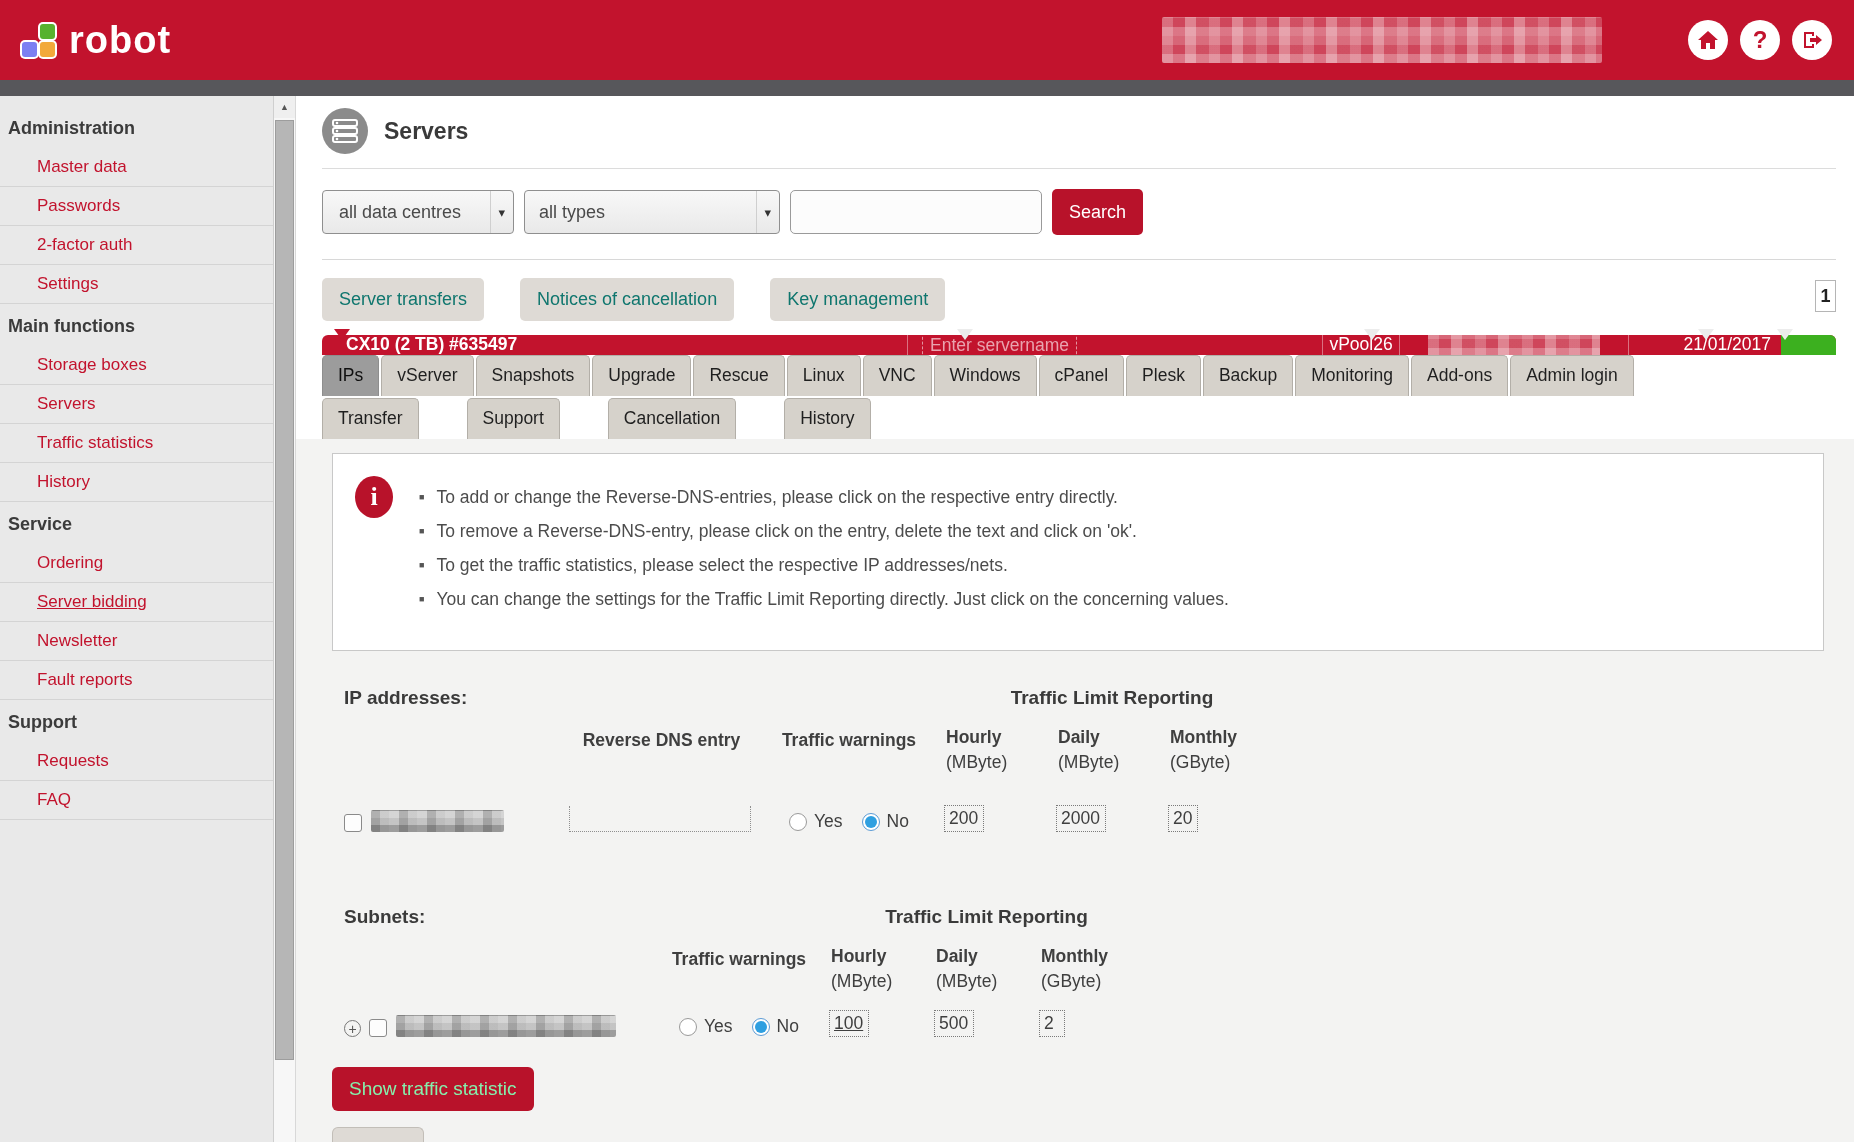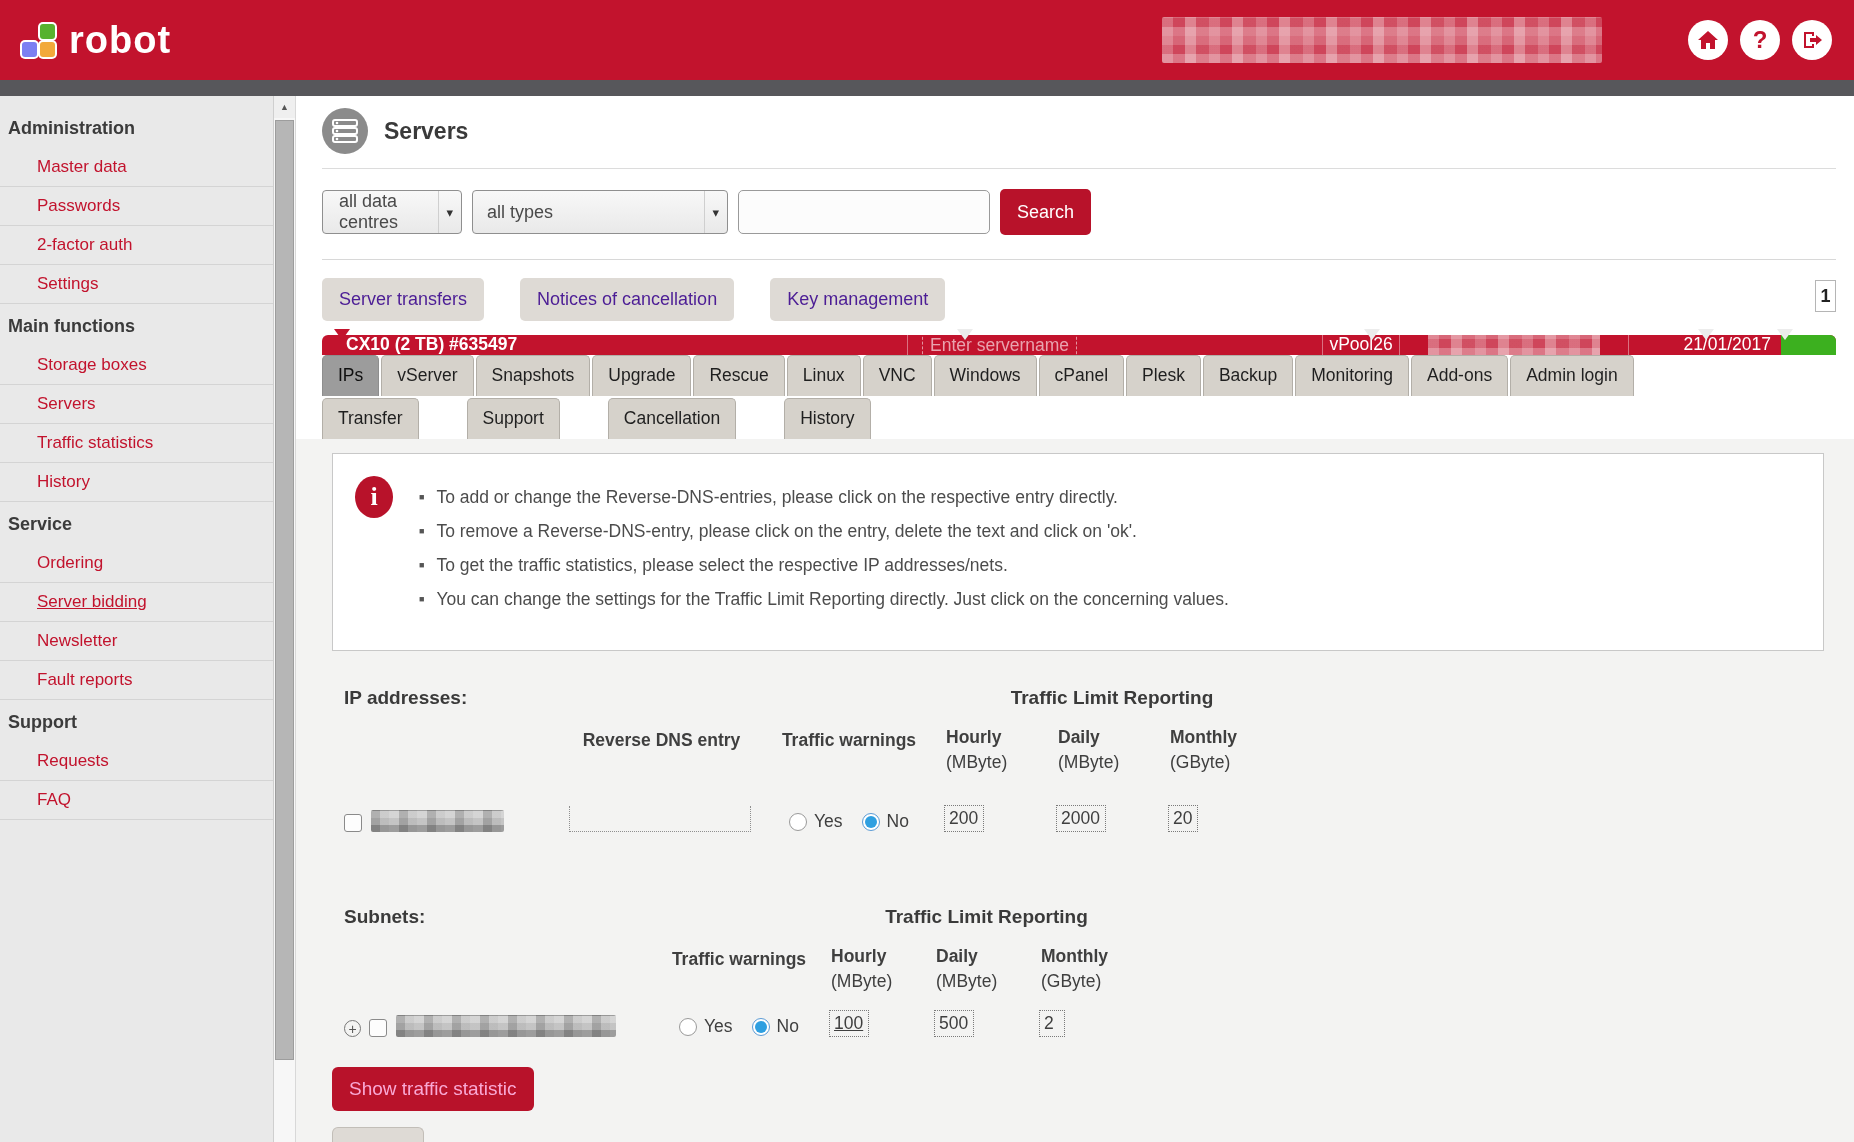--- a/index.html
+++ b/index.html
@@ -48,29 +48,29 @@
   .main { flex:1; background:#fff; padding:0 18px 0 26px; display:flex; flex-direction:column; min-width:0; }
 
   .title-row { margin-top:12px; display:flex; align-items:center; gap:16px; }
   .title-icon { width:46px; height:46px; border-radius:50%; background:#8b8b8b; display:flex; align-items:center; justify-content:center; }
   .page-title { font-size:23px; font-weight:bold; color:#3a3a3a; }
   .hr { border-bottom:1px solid #dcdcdc; margin-top:14px; }
 
   .filter-row { margin-top:20px; display:flex; gap:10px; align-items:center; }
   .select-box { height:44px; background:linear-gradient(#f8f8f8,#e9e9e9); border:1px solid #8f8f8f; border-radius:4px; display:flex; align-items:center; padding:0 8px 0 14px; font-size:18px; color:#4a4a4a; justify-content:space-between; cursor:pointer; }
   .select-box .caret { font-size:13px; color:#333; margin-left:12px; border-left:1px solid #cfcfcf; padding-left:7px; align-self:stretch; display:flex; align-items:center; }
-  .sel-dc { width:140px;padding-left:16px; }
+  .sel-dc { width:192px;padding-left:16px; }
   .sel-type { width:256px; }
   .search-field { width:252px; height:44px; border:1px solid #9a9a9a; border-radius:5px; background:#fcfcfc; font-size:18px; padding:0 10px; font-family:"Liberation Sans",sans-serif; }
   .btn-red { background:#b8122a; color:#fff; border:none; border-radius:5px; height:46px; padding:0 17px; font-size:18px; cursor:pointer; font-family:"Liberation Sans",sans-serif; }
 
   .hr2 { border-bottom:1px solid #d8d8d8; margin-top:24px; }
 
   .actions-row { margin-top:18px; display:flex; gap:36px; position:relative; align-items:center; }
-  .btn-gray { background:#dedad5; border:none; border-radius:5px; padding:11px 17px; font-size:18px; color:#4c1d95; cursor:pointer; font-family:"Liberation Sans",sans-serif; }
+  .btn-gray { background:#dedad5; border:none; border-radius:5px; padding:11px 17px; font-size:18px; color:#0f766e; cursor:pointer; font-family:"Liberation Sans",sans-serif; }
   .page-num { position:absolute; right:0; top:2px; min-width:21px; height:32px; background:#fff; border:1px solid #b5b5b5; display:flex; align-items:center; justify-content:center; font-weight:bold; font-size:18px; color:#222; }
 
   .sort-row { position:relative; height:20px; margin-top:4px; }
   .tri { position:absolute; width:0; height:0; border-left:8px solid transparent; border-right:8px solid transparent; border-top:11px solid #c2132d; top:4px; }
   .tri.red { left:12px; }
   .tri.faint { border-top-color:#ececec; }
   .t2 { left:635px; } .t3 { left:1042px; } .t4 { left:1376px; } .t5 { left:1455px; }
 
   
   .server-bar { height:40px; background:#c2132d; border-radius:6px 6px 0 0; display:flex; align-items:stretch; color:#fff; font-size:17.5px; overflow:hidden; }
@@ -124,21 +124,21 @@
   .redacted-subnet-row { width:220px; height:22px; margin-left:9px; }
   .dns-input { width:182px; height:26px; border:1px dotted #8f8f8f; border-top:none; cursor:text; }
   .radio-pair { display:flex; align-items:center; justify-content:center; gap:7px; width:100%; }
   .radio { width:18px; height:18px; border-radius:50%; border:1px solid #9a9a9a; background:#fff; display:inline-block; position:relative; cursor:pointer; }
   .radio.checked { border-color:#5b9bd5; }
   .radio.checked::after { content:""; position:absolute; left:2px; top:2px; width:12px; height:12px; border-radius:50%; background:#2f9fe0; }
   .radio-label { margin-right:12px; }
   .dotted-val { display:inline-block; border:1px dotted #7a7a7a; padding:2px 5px 2px 4px; min-width:26px; cursor:pointer; }
   .expander { width:17px; height:17px; border-radius:50%; border:1px solid #777; color:#555; font-size:14px; line-height:14px; display:inline-flex; align-items:center; justify-content:center; margin-right:8px; cursor:pointer; flex:0 0 auto; }
 
-  .traffic-btn { margin:30px 0 0 0; background:#b8122a; color:#f9a8d4; border:none; border-radius:6px; padding:11px 17px; font-size:19px; cursor:pointer; font-family:"Liberation Sans",sans-serif; }
+  .traffic-btn { margin:30px 0 0 0; background:#b8122a; color:#86efac; border:none; border-radius:6px; padding:11px 17px; font-size:19px; cursor:pointer; font-family:"Liberation Sans",sans-serif; }
   .next-partial { width:92px; height:15px; background:#dedad5; border:1px solid #c2beb8; border-bottom:none; border-radius:6px 6px 0 0; margin-top:16px; }
 </style>
 </head>
 <body>
 
 <div id="page">
 
   <div class="top-header">
     <div class="logo-wrap">
       <div class="logo-squares">

